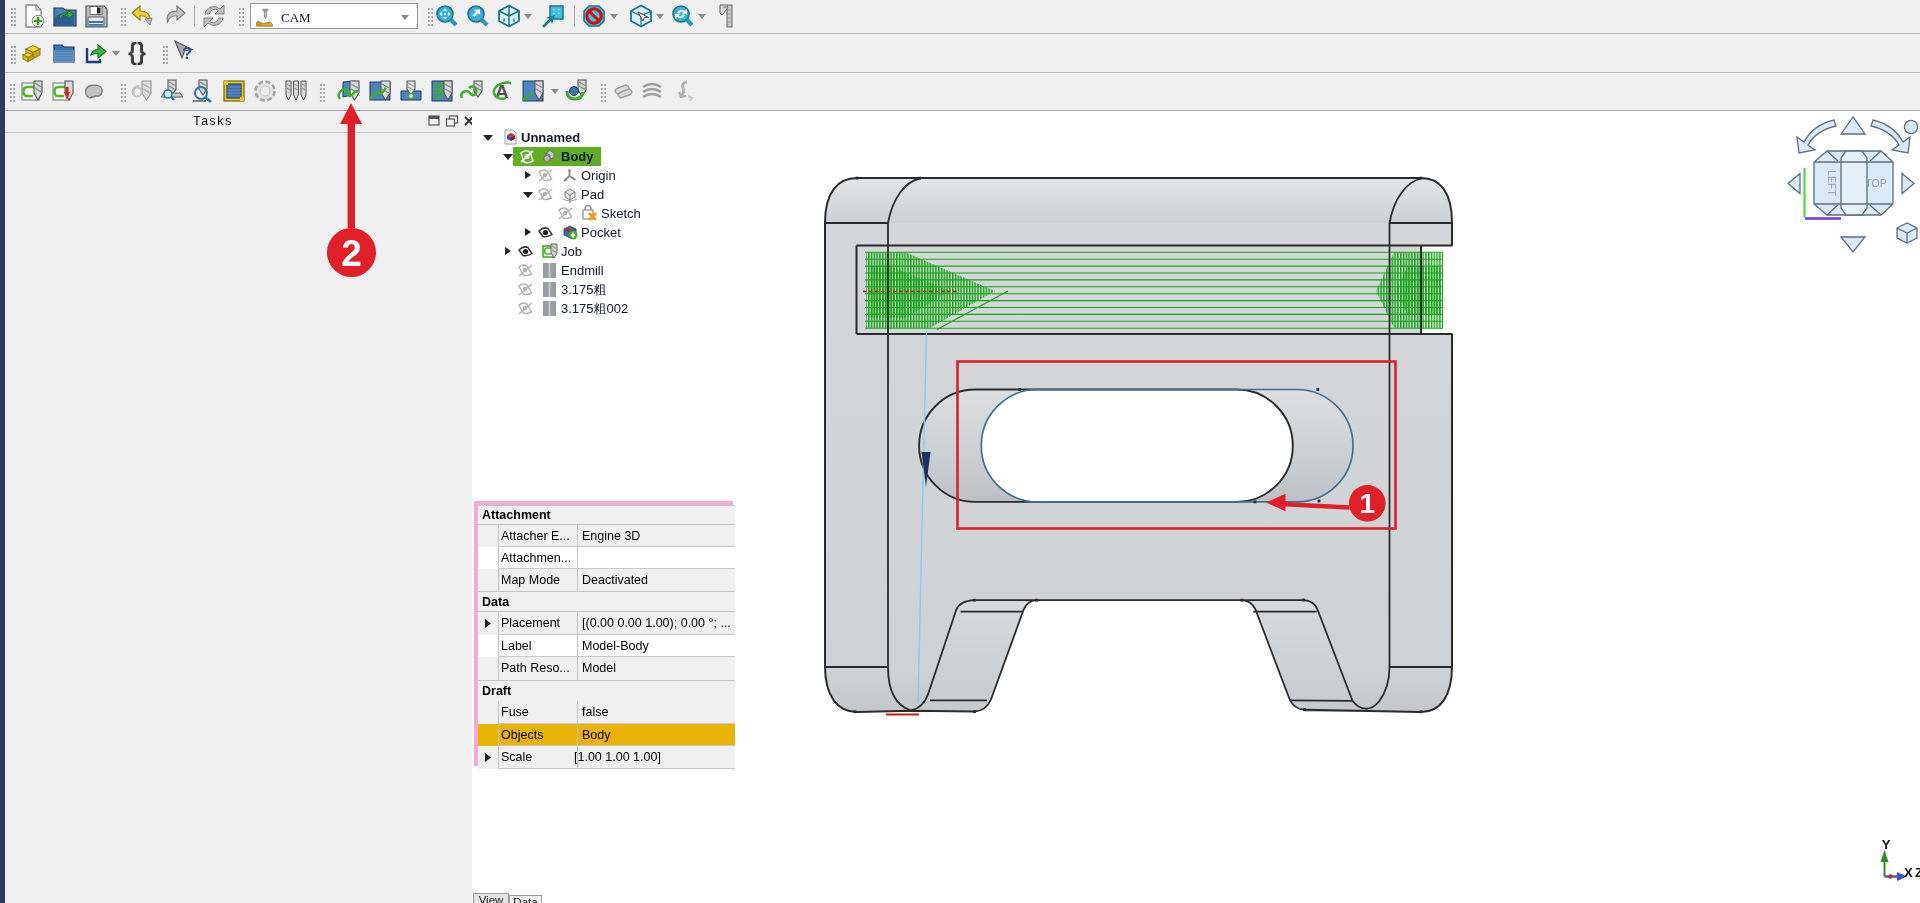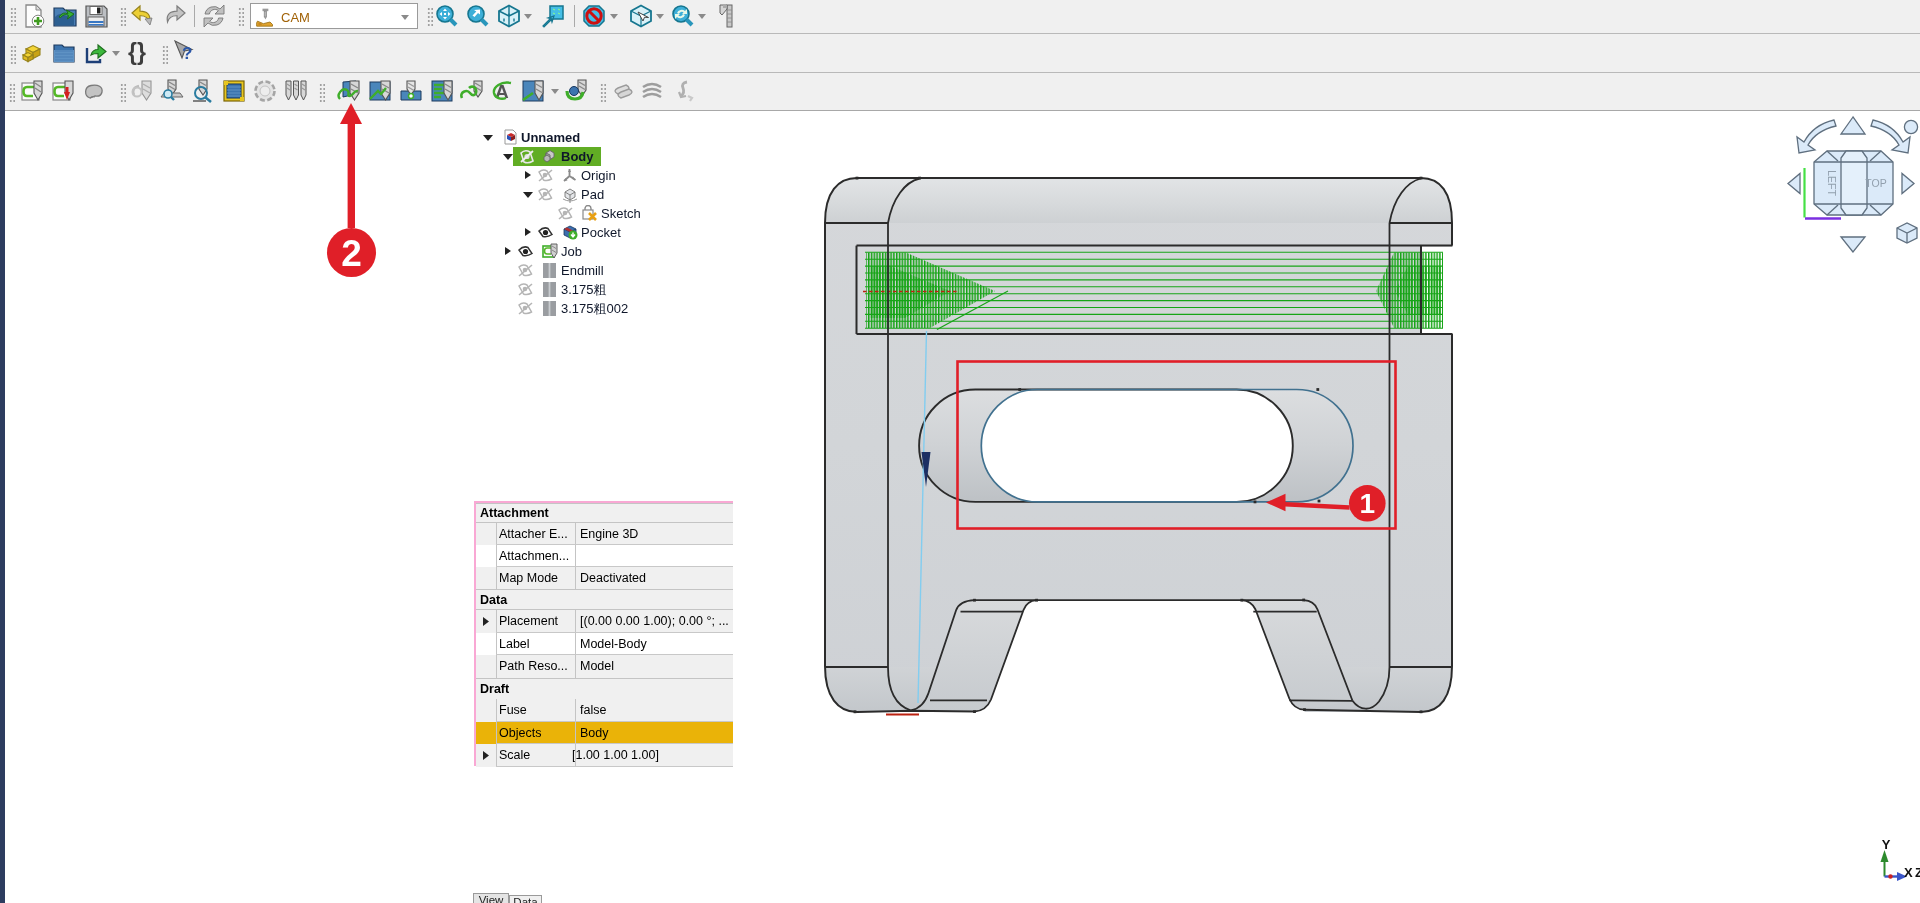--- a/index.html
+++ b/index.html
@@ -12,21 +12,21 @@
 #taskhead{position:absolute;left:0;top:0;width:100%;height:22px;background:#f0f0f0;border-bottom:1px solid #c9c9c9}
 .ti{position:absolute;width:24px;height:24px}
 .grip{position:absolute;width:6px;height:20px;background-image:radial-gradient(circle,#a0a0a0 0.9px,rgba(0,0,0,0) 1.1px);background-size:3.5px 4px;background-position:0 0}
 .tsep{position:absolute;width:1px;height:22px;background:#a9a9a9}
 .dd{position:absolute;width:0;height:0;border-left:4px solid transparent;border-right:4px solid transparent;border-top:5px solid #8a8a8a}
 #tree{position:absolute;left:472px;top:111px;width:270px;height:792px;background:#fff;z-index:2}
 .trow{position:absolute;height:19px;font-size:13px;color:#0f172a;white-space:nowrap}
 .texp{position:absolute;width:0;height:0}
 .expd{border-left:5px solid transparent;border-right:5px solid transparent;border-top:6px solid #222;margin-top:7px}
 .expr{border-top:4.5px solid transparent;border-bottom:4.5px solid transparent;border-left:6px solid #222;margin-top:5px}
-#props{position:absolute;left:474px;top:501px;width:259px;height:265px;background:#fff;border:2px solid #f9a8d4;z-index:3;font-size:12.5px}
+#props{position:absolute;left:474px;top:501px;width:259px;height:265px;background:#fff;border:4px solid #f9a8d4;z-index:3;font-size:12.5px}
 .prow{position:absolute;left:0;width:257px}
 .phead{font-weight:bold;color:#000;padding-left:4px;background:#f0f0f0;border-bottom:1px solid #c4c4c4;border-top:1px solid #c4c4c4}
 .pcell{position:absolute;top:0;bottom:0}
 #viewsvg{position:absolute;left:0;top:0;width:1920px;height:903px;z-index:10;pointer-events:none}
 .tab{position:absolute;font-size:12px;color:#222;border:1px solid #9a9a9a;border-bottom:none;background:#f0f0f0;text-align:center;z-index:4}
 </style>
 </head>
 <body>
 <div id="stage">
 <svg id="viewsvg" viewBox="0 0 1920 903">
@@ -236,21 +236,21 @@
       </svg>
 <div class="grip" style="left:238px;top:7px"></div>
 <div style="position:absolute;left:250px;top:3px;width:168px;height:26px;background:#fff;border:1px solid #9a9a9a;z-index:1">
 <svg style="position:absolute;left:4px;top:3px;width:20px;height:20px" viewBox="0 0 24 24">
           <rect x="9" y="2" width="7" height="3" fill="#9a9a9a"></rect>
           <rect x="11" y="5" width="3" height="7" fill="#b5b5b5" stroke="#777" stroke-width="0.7"></rect>
           <path d="M11 12h3l-1.5 3z" fill="#999"></path>
           <path d="M3 17l7 3 8-2 3 3v2H2v-4z" fill="#e0a32e" stroke="#9a6d10" stroke-width="1"></path>
           <rect x="4" y="19" width="4" height="3" fill="#c8881f"></rect>
         </svg>
-<span style="position:absolute;left:30px;top:6px;font-family:Liberation Sans, sans-serif;font-size:13px;color:#a16207">CAM</span>
+<span style="position:absolute;left:30px;top:6px;font-family:Liberation Serif, serif;font-size:13px;color:#0f172a">CAM</span>
 <div class="dd" style="right:8px;top:11px"></div>
 </div>
 <div class="grip" style="left:427px;top:7px"></div>
 <svg class="ti" style="left:435px;top:4px" viewBox="0 0 24 24">
         <circle cx="10" cy="10" r="8" fill="#3dafd8" stroke="#16768f" stroke-width="1.6"></circle>
         <path d="M10 4.5l2 2.5h-4zM10 15.5l-2-2.5h4zM4.5 10l2.5-2v4zM15.5 10l-2.5 2v-4z" fill="#fff"></path>
         <rect x="9" y="9" width="2" height="2" fill="#fff"></rect>
         <path d="M15.5 15.5l5.5 5.5" stroke="#2996bb" stroke-width="4"></path>
       </svg>
 <svg class="ti" style="left:466px;top:4px" viewBox="0 0 24 24">
@@ -443,20 +443,36 @@
           <path d="M3 18q9-6 18 0"></path>
         </g>
       </svg>
 <svg class="ti" style="left:671px;top:79px" viewBox="0 0 24 24">
         <path d="M16 3q-6 1-4 6t-2 8" fill="none" stroke="#b0b0b0" stroke-width="2.8"></path>
         <path d="M8 13l2 5 5-1" fill="none" stroke="#b0b0b0" stroke-width="2.2"></path>
         <path d="M17 17l4 2-2 3" fill="none" stroke="#c9c9c9" stroke-width="2.2"></path>
       </svg>
 </div>
 <div id="navstripe"></div>
+<div id="tasks">
+      <div id="taskhead">
+<span style="position:absolute;left:188px;top:3px;font-family:'Liberation Mono',monospace;font-size:13px;color:#111">Tasks</span>
+<svg style="position:absolute;left:422px;top:3px;width:14px;height:14px" viewBox="0 0 14 14">
+          <rect x="2" y="2" width="10" height="9" fill="none" stroke="#555" stroke-width="1.2"></rect>
+          <rect x="2" y="2" width="10" height="3" fill="#555"></rect>
+        </svg>
+<svg style="position:absolute;left:440px;top:3px;width:14px;height:14px" viewBox="0 0 14 14">
+          <rect x="4.5" y="2" width="8" height="7" fill="#fff" stroke="#555" stroke-width="1.2"></rect>
+          <rect x="1.5" y="5" width="8" height="7" fill="#f0f0f0" stroke="#555" stroke-width="1.2"></rect>
+        </svg>
+<svg style="position:absolute;left:457px;top:3px;width:14px;height:14px" viewBox="0 0 14 14">
+          <path d="M3 3l8 8M11 3l-8 8" stroke="#333" stroke-width="1.8"></path>
+        </svg>
+</div>
+    </div>
 <div id="tree">
 
 <div class="texp expd" style="left:11px;top:17px"></div>
 <svg style="position:absolute;left:31px;top:18px;width:14px;height:16px" viewBox="0 0 14 16">
         <path d="M2 1h8l3 3v11H2z" fill="#fff" stroke="#999" stroke-width="1"></path>
         <path d="M4 6l4-2 4 2-4 2z" fill="#c82a2a"></path>
         <path d="M4 6v4l4 2V8z" fill="#2a50b8"></path>
         <path d="M12 6v4l-4 2V8z" fill="#8c1d1d"></path>
       </svg>
 <div class="trow" style="left:49px;top:16.5px;line-height:19px;font-weight:bold">Unnamed</div>

